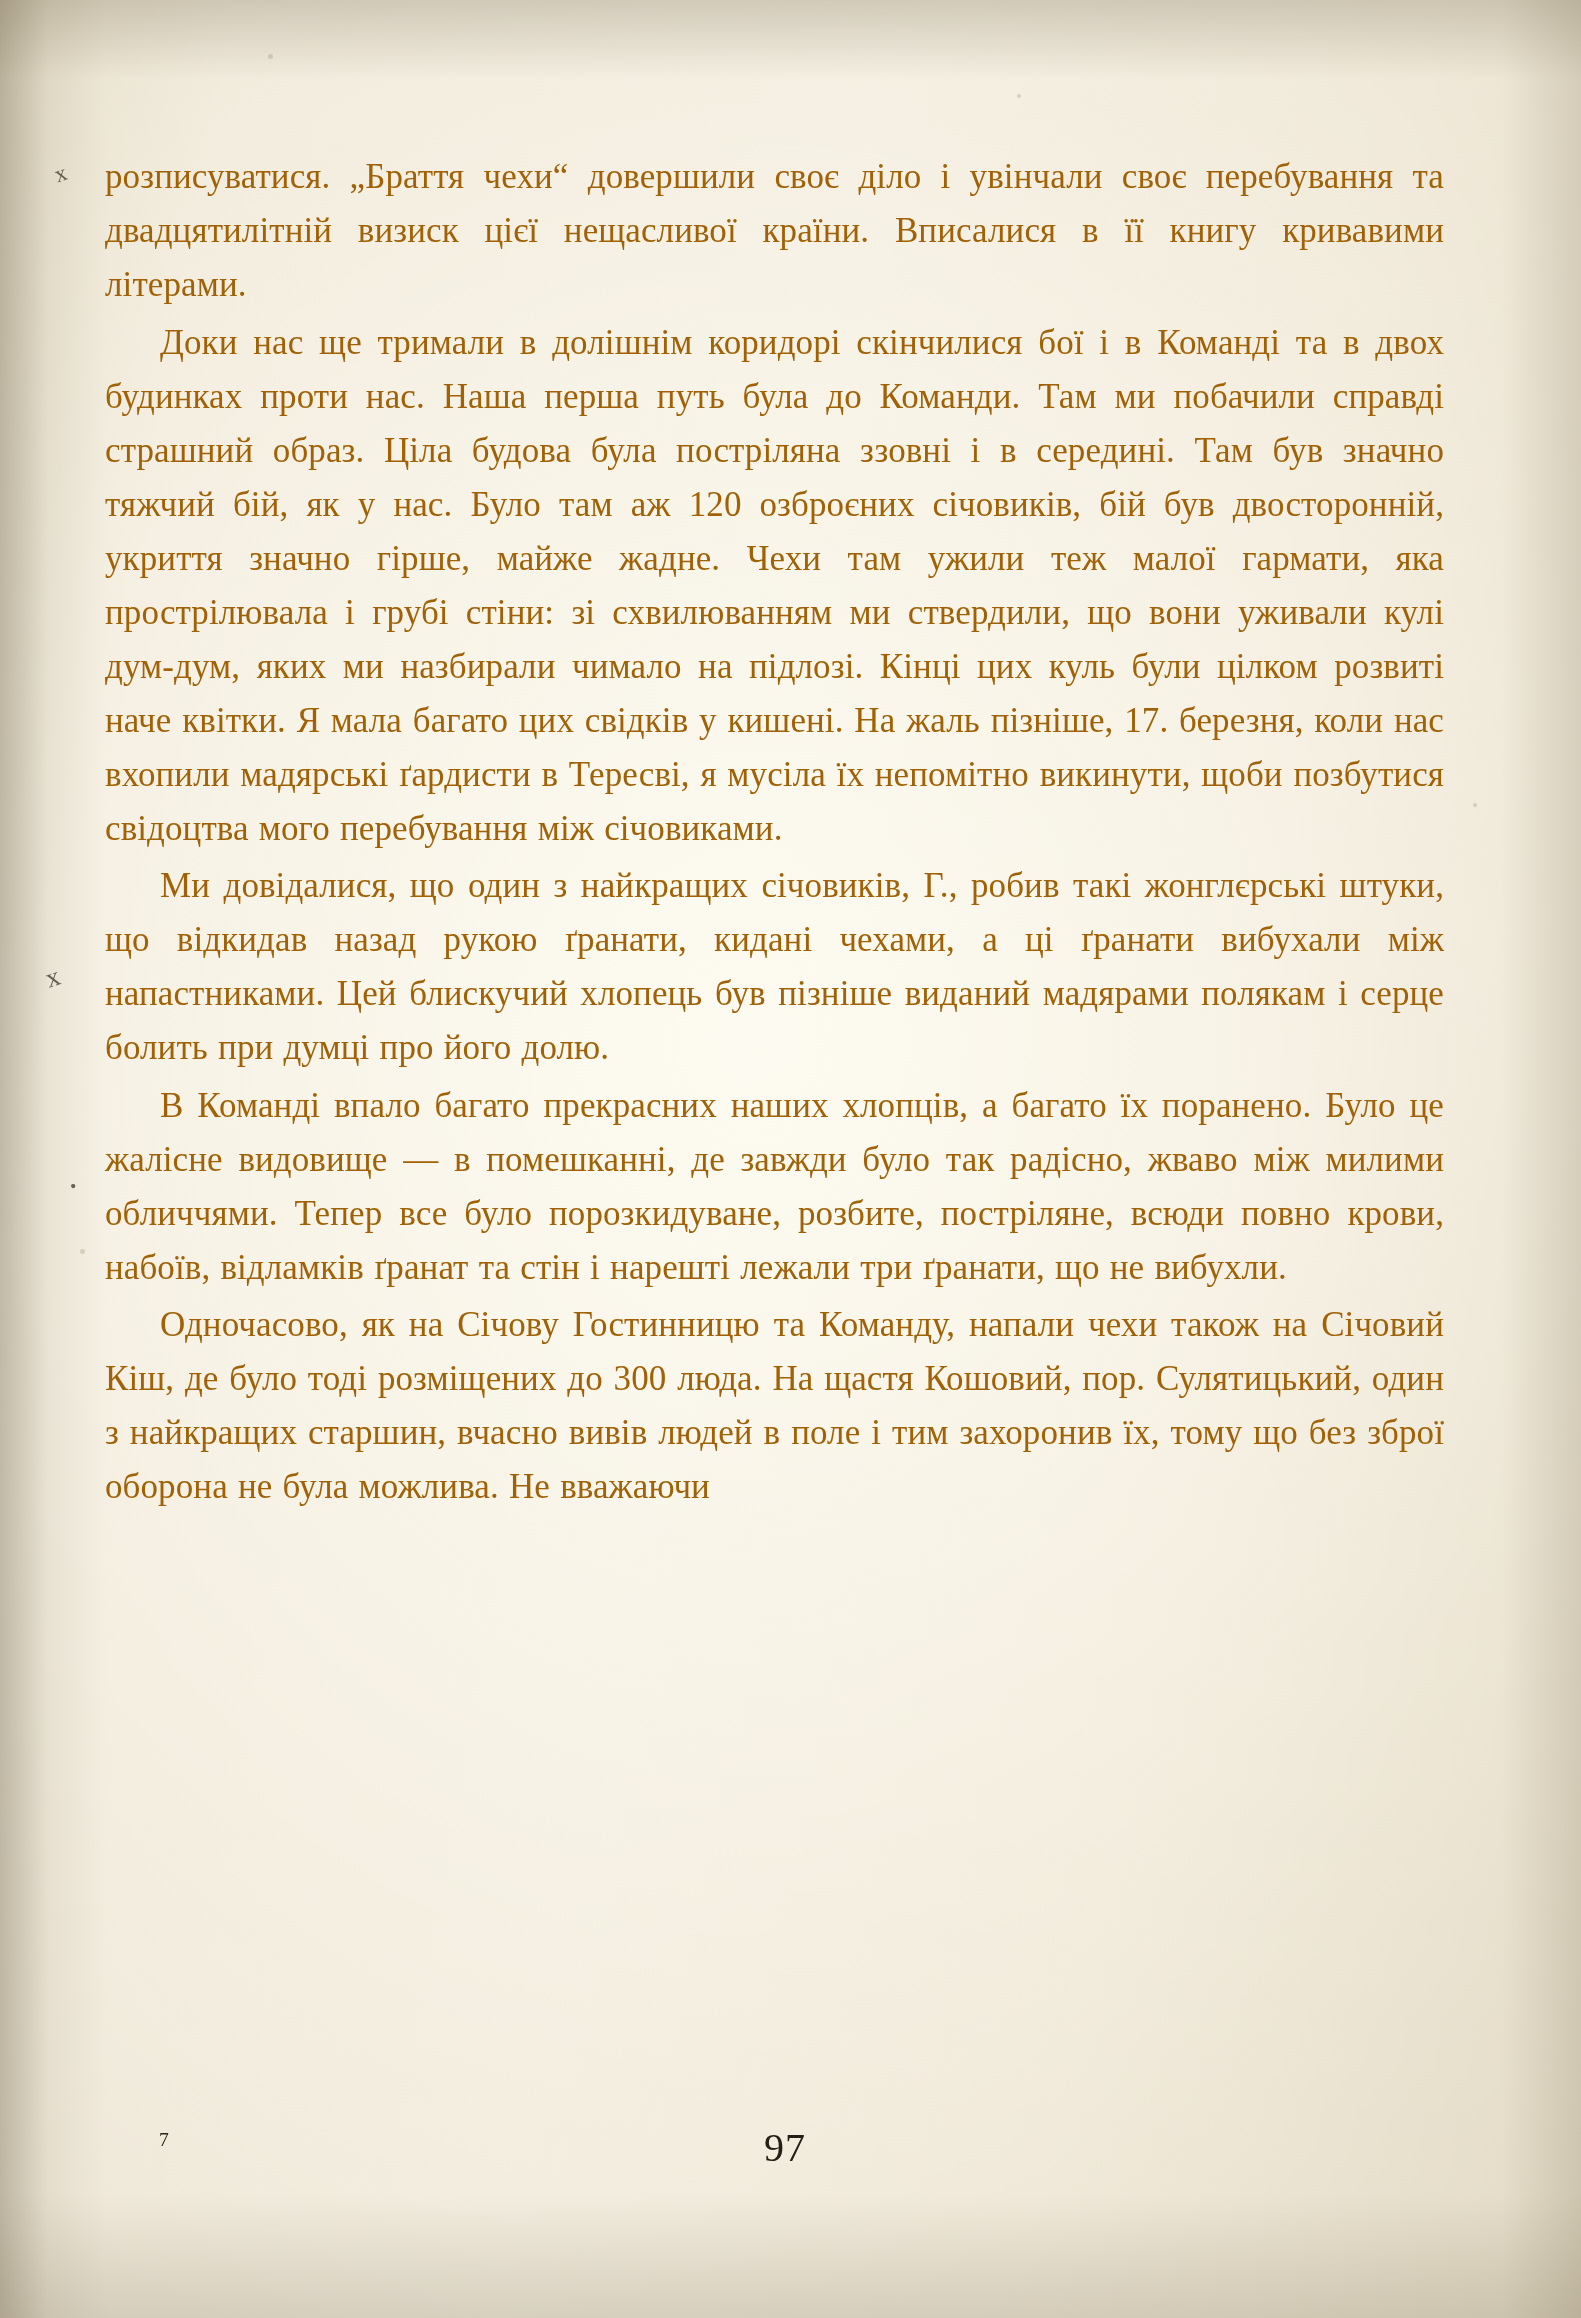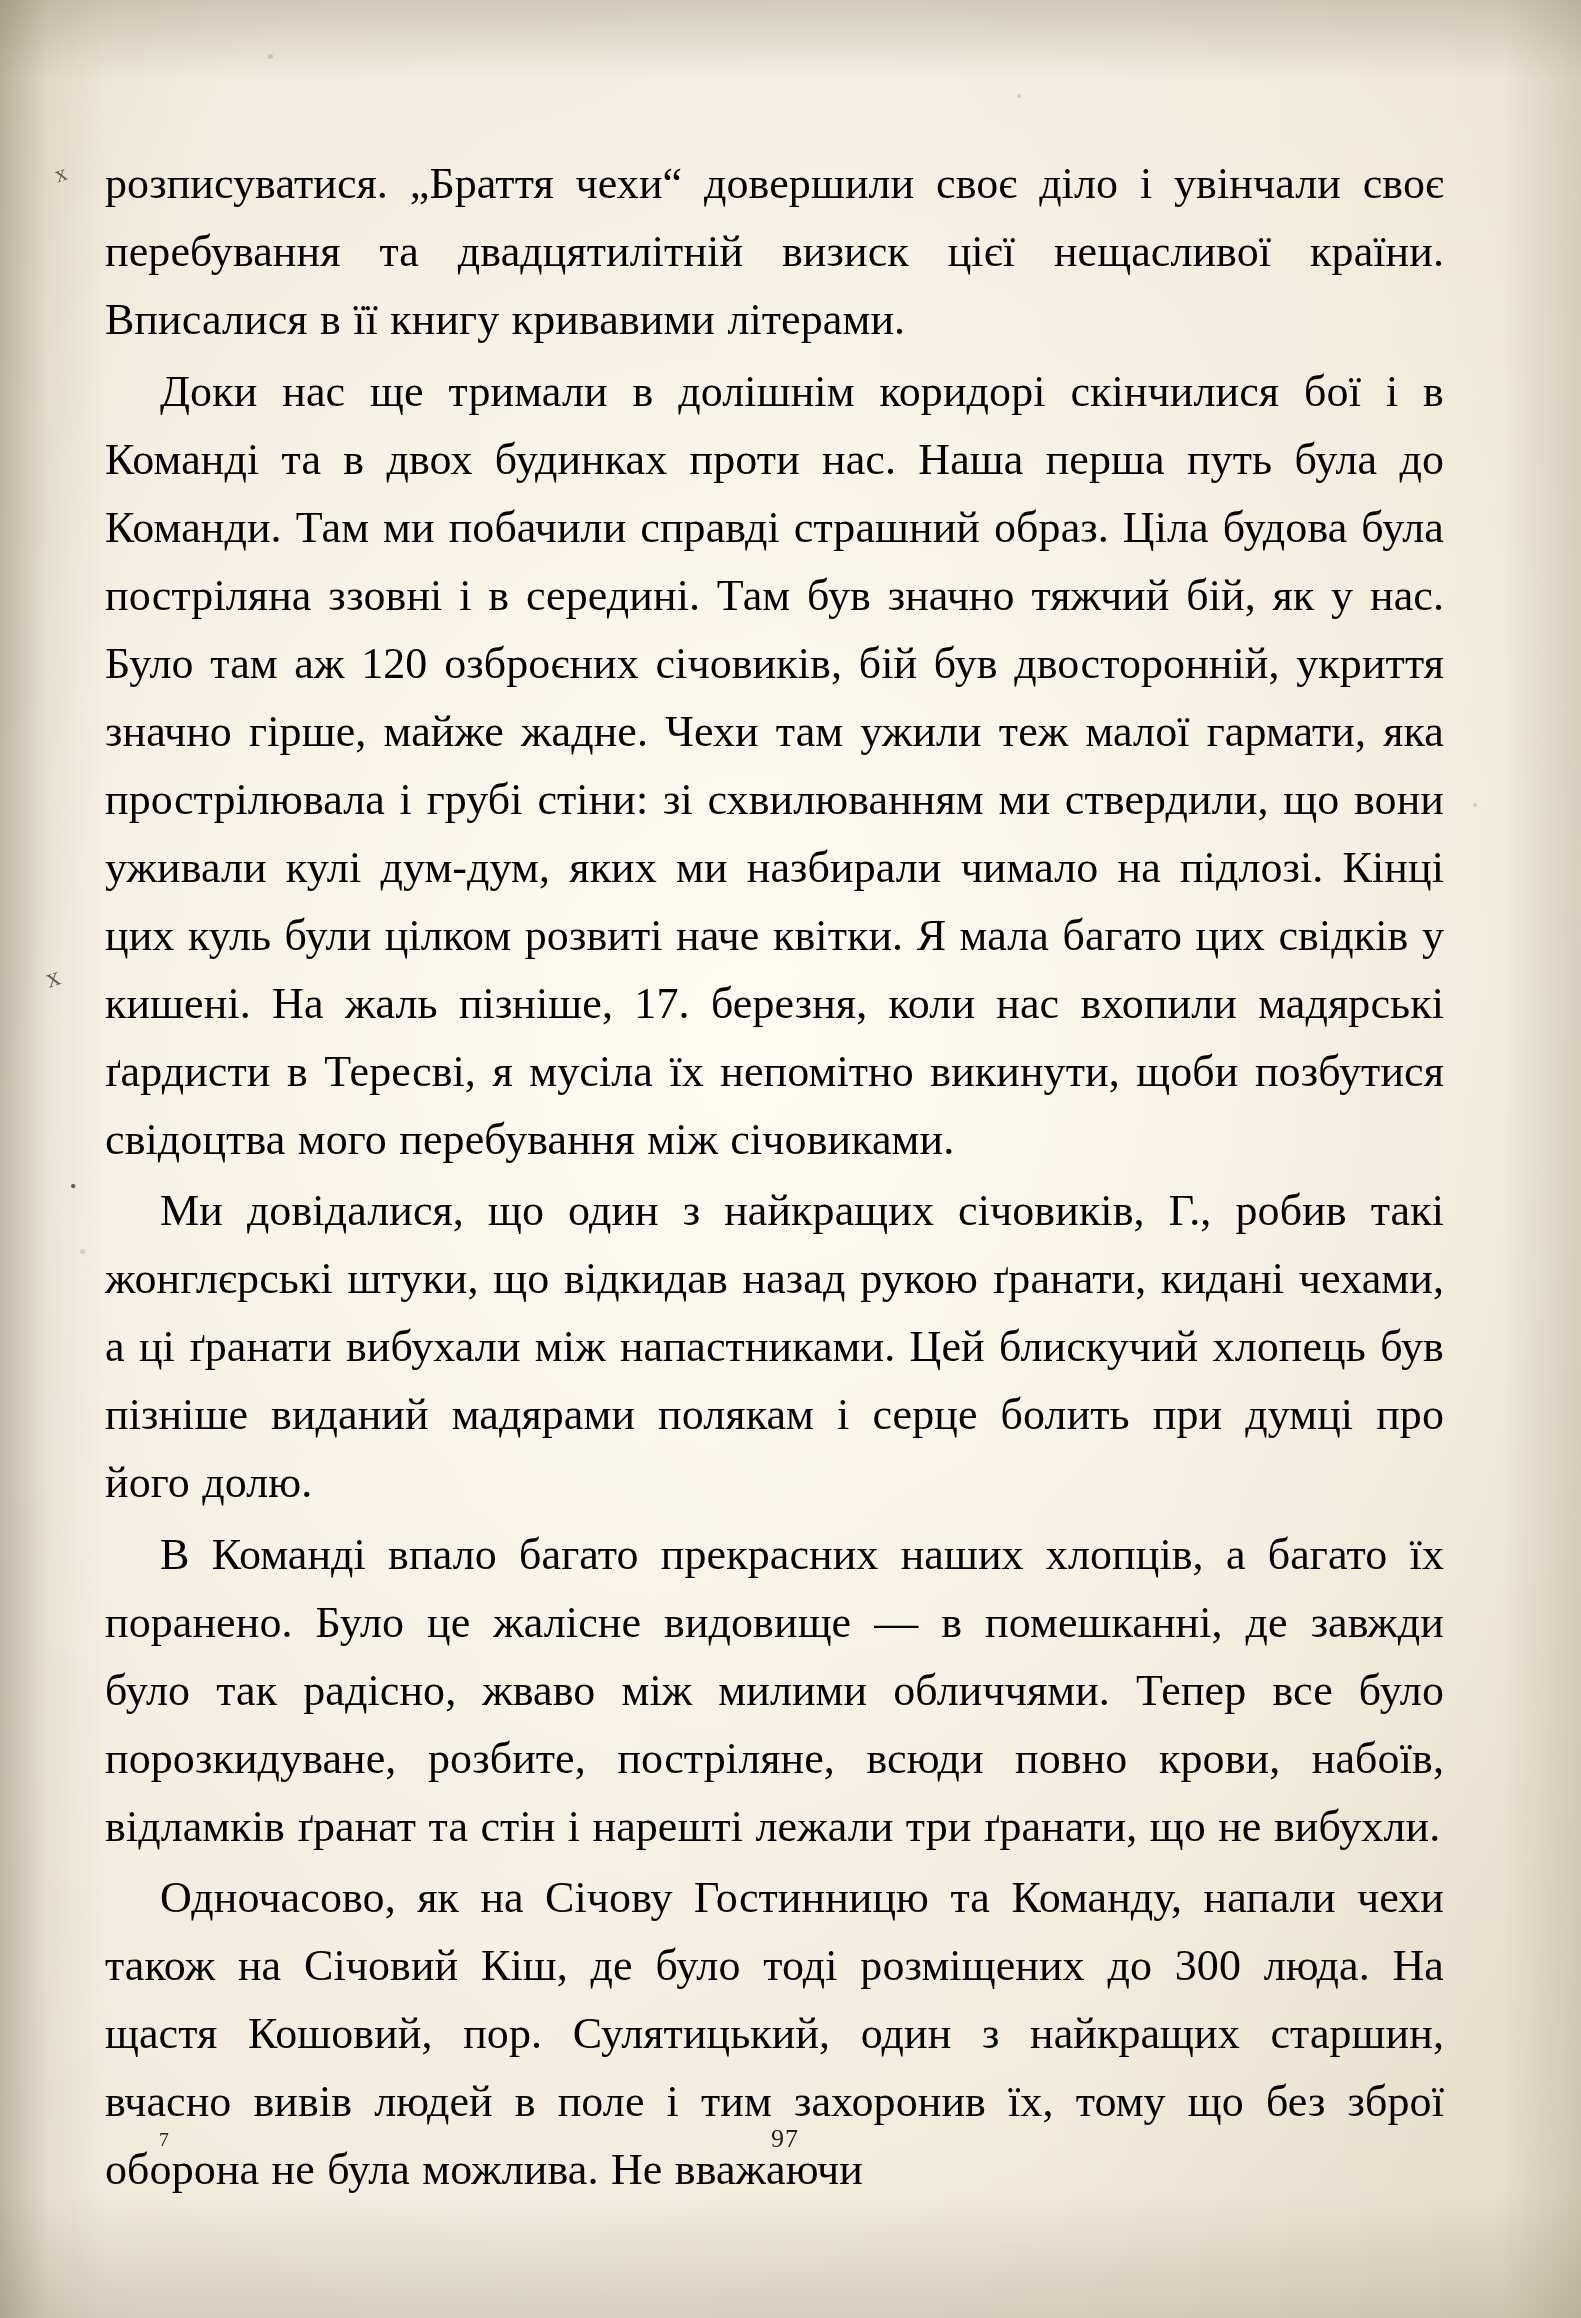--- a/index.html
+++ b/index.html
@@ -50,23 +50,23 @@
   }
 
   .text-block {
     position: absolute;
     left: 105px;
     top: 150px;
     width: 1339px;
   }
   .para {
     margin: 0 0 3.6px 0;
-    font-size: 44px;
-    line-height: 68px;
-    color: #000000;
+    font-size: 35px;
+    line-height: 54px;
+    color: #a16207;
     text-align: justify;
     text-justify: inter-word;
     letter-spacing: 0.1px;
     word-spacing: 1.3px;
   }
   .para.indent {
     text-indent: 55px;
   }
   .para.first {
     text-indent: 0;
@@ -86,21 +86,21 @@
     font-size: 19.6px;
     color: #2a2319;
     font-family: "Liberation Serif", serif;
   }
   .page-number {
     position: absolute;
     left: 0;
     right: 0;
     top: 0;
     text-align: center;
-    font-size: 26px;
+    font-size: 40px;
     color: #241e16;
     letter-spacing: 0.9px;
   }
 
   .margin-mark {
     position: absolute;
     color: #3a3226;
     font-size: 23px;
     font-family: "Liberation Serif", serif;
     opacity: 0.75;

